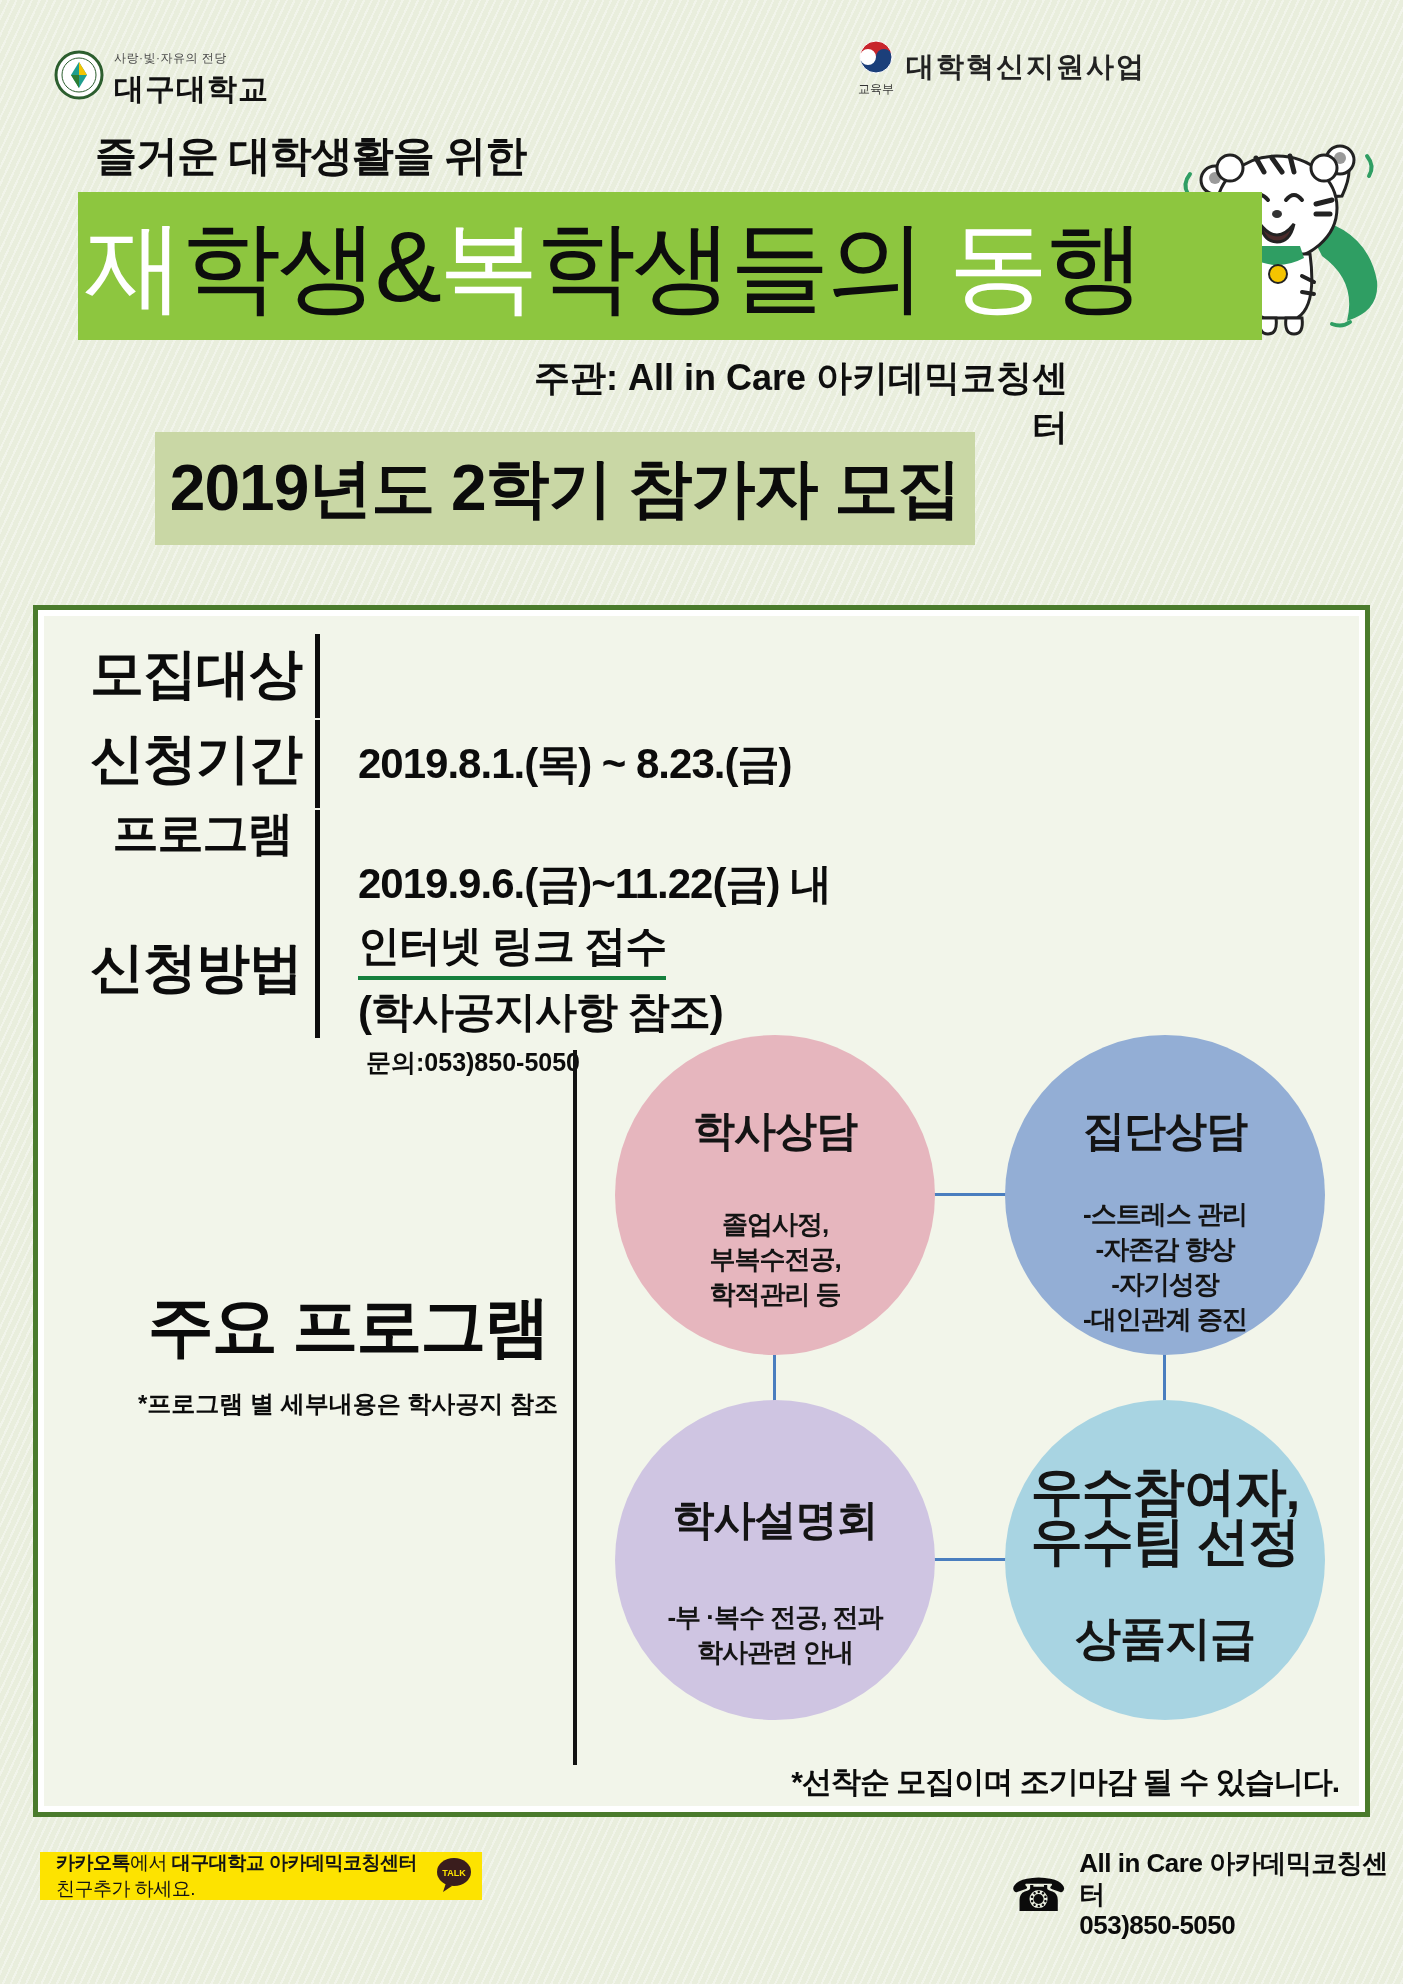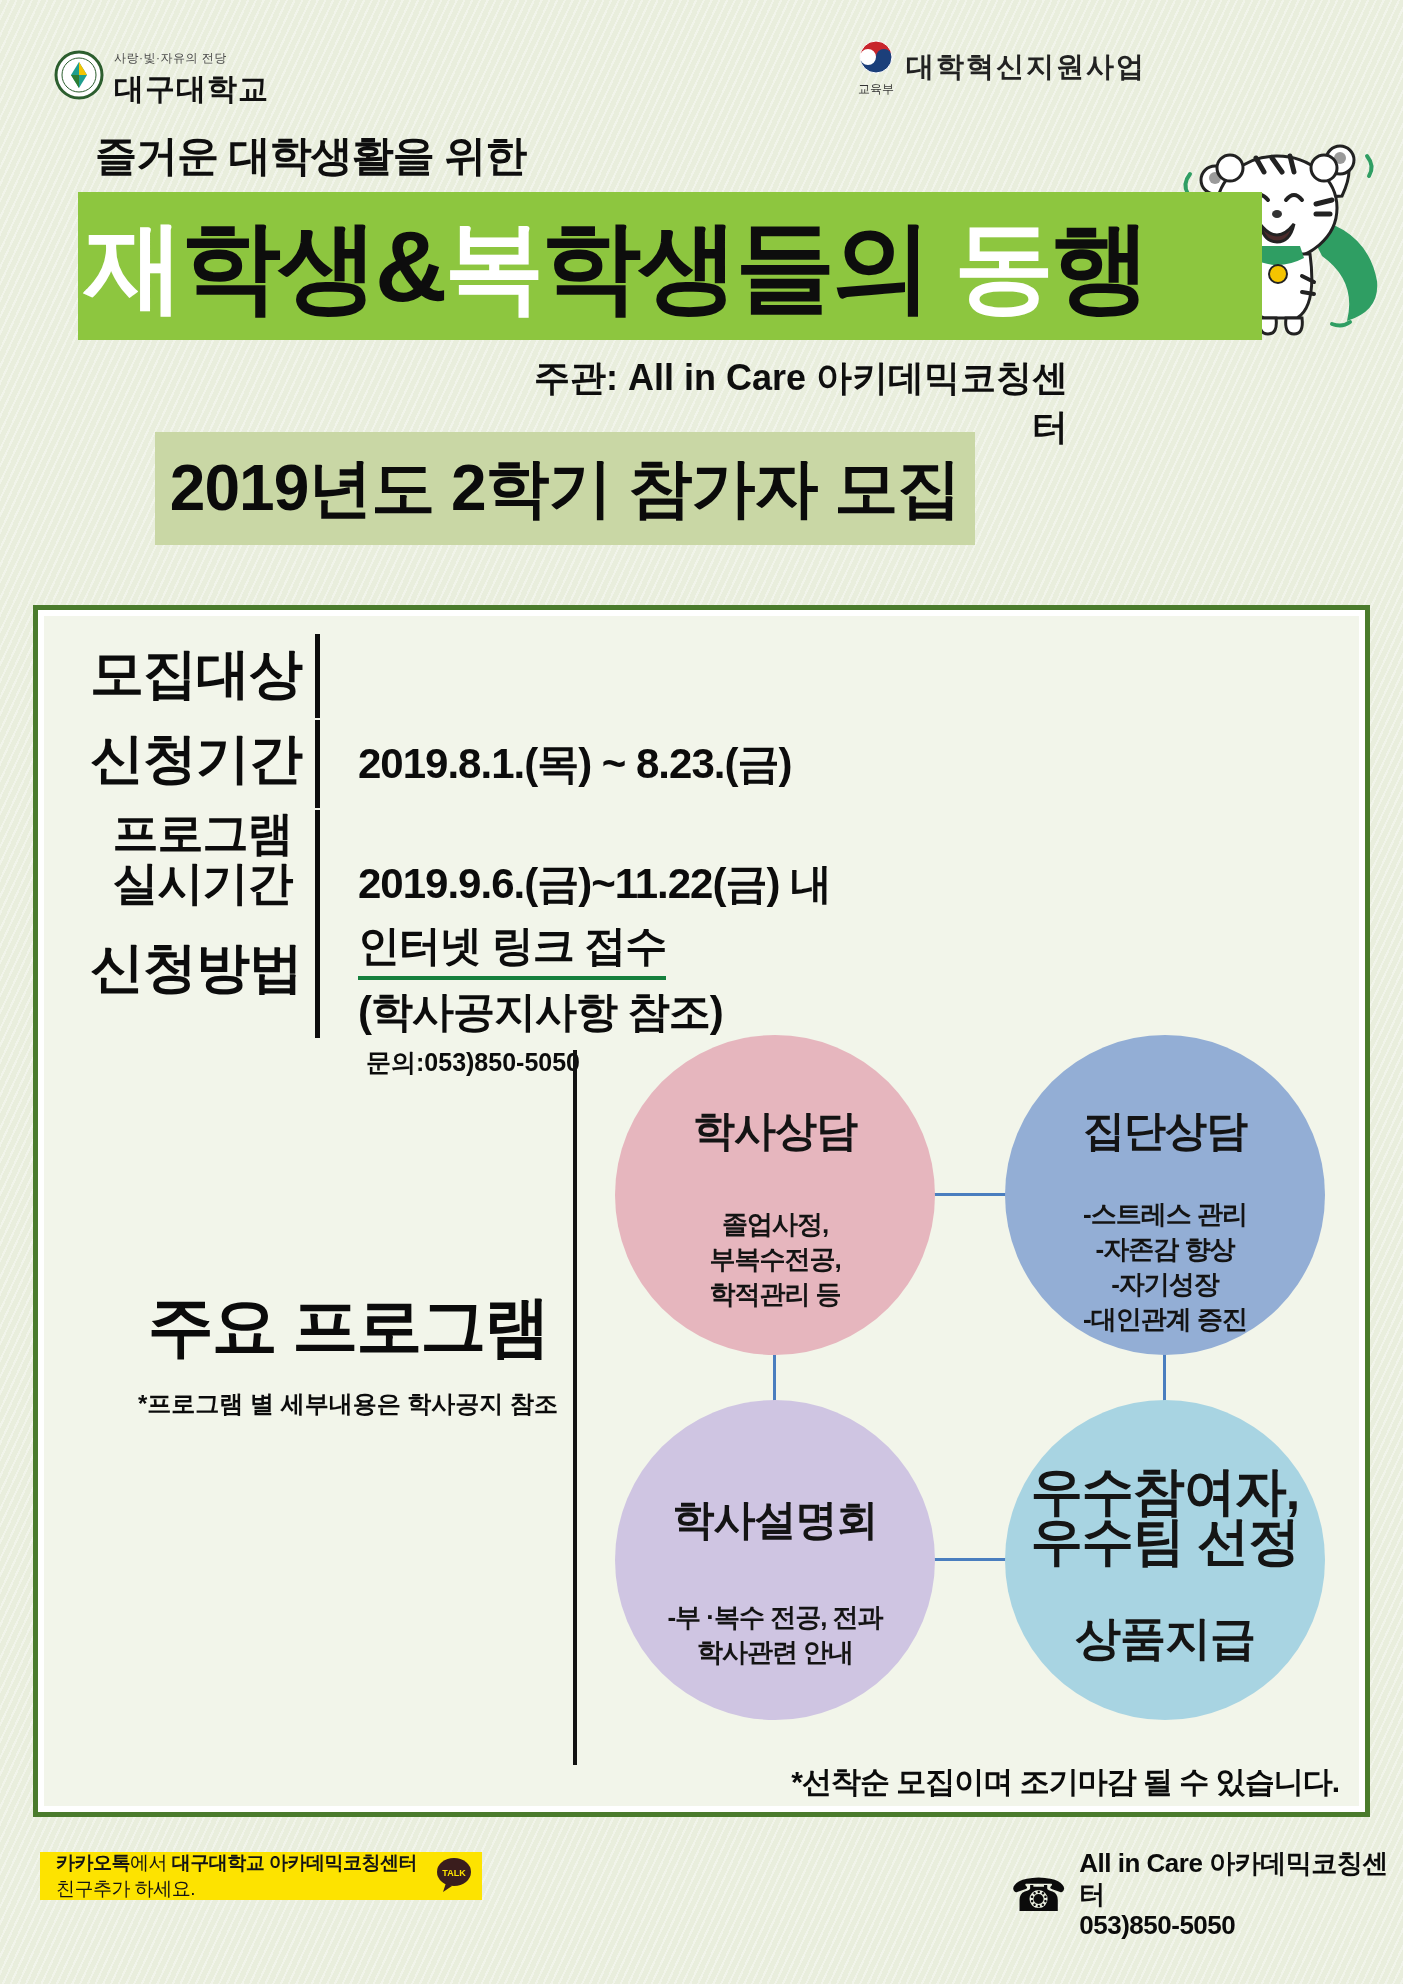--- a/index.html
+++ b/index.html
@@ -15,21 +15,21 @@
   .uni-text .tagline{font-size:12px;color:#4a4a4a;letter-spacing:.5px;}
   .uni-text .uniname{font-size:30px;font-weight:900;color:#111;margin-top:2px;letter-spacing:1px;}
   .ministry{position:absolute;left:858px;top:40px;display:flex;align-items:flex-start;gap:12px;}
   .ministry .mark-wrap{display:flex;flex-direction:column;align-items:center;}
   .ministry .mlabel{font-size:12px;color:#333;margin-top:3px;}
   .ministry .mprog{font-size:28px;color:#222;font-weight:600;letter-spacing:2px;margin-top:8px;}
   .mascot{position:absolute;left:1152px;top:96px;width:250px;height:262px;}
   
   .eyebrow{position:absolute;left:95px;top:128px;font-size:42px;font-weight:900;color:#0e0e0e;letter-spacing:-1px;}
   .hero-bar{position:absolute;left:78px;top:192px;width:1184px;height:148px;background:#8dc63f;}
-  .hero-title{position:absolute;left:84px;top:192px;width:1200px;height:144px;line-height:148px;font-size:100px;font-weight:700;letter-spacing:-3px;white-space:nowrap;}
+  .hero-title{position:absolute;left:84px;top:192px;width:1200px;height:144px;line-height:148px;font-size:100px;font-weight:400;letter-spacing:-3px;white-space:nowrap;}
   .hero-title .tw{color:#ffffff;}
   .hero-title .tb{color:#0d0d0d;}
   .organizer{position:absolute;left:500px;top:354px;width:568px;text-align:right;font-size:36px;font-weight:900;color:#0e0e0e;}
   .recruit-banner{position:absolute;left:155px;top:432px;width:820px;height:113px;background:#c9d7a5;display:flex;align-items:center;justify-content:center;}
   .recruit-banner .rb-text{font-size:64px;font-weight:900;letter-spacing:-1px;color:#0b0b0b;}
   
   .main-box{position:absolute;left:33px;top:605px;width:1337px;height:1212px;background:#f2f5ea;border:5px solid #4a7b2c;box-shadow:inset 0 0 0 6px #ffffff;}
   .row-label{position:absolute;font-weight:900;color:#0c0c0c;letter-spacing:-1px;}
   .lbl-lg{font-size:54px;}
   .pipe{position:absolute;width:5px;background:#0c0c0c;}
@@ -154,21 +154,20 @@
 
     <div class="row-label lbl-lg" style="left:52px;top:28px;">모집대상</div>
     <div class="pipe" style="left:277px;top:24px;height:84px;"></div>
 
     <div class="row-label lbl-lg" style="left:52px;top:113px;">신청기간</div>
     <div class="pipe" style="left:277px;top:110px;height:88px;"></div>
     <div class="val val-lg" style="left:320px;top:126px;">2019.8.1.(목) ~ 8.23.(금)</div>
 
     <div class="lbl-2line" style="top:198px;">
       <div>프로그램</div>
-      <div>실시기간</div>
     </div>
     <div class="pipe" style="left:277px;top:200px;height:126px;"></div>
     <div class="val val-lg" style="left:320px;top:246px;">2019.9.6.(금)~11.22(금) 내</div>
 
     <div class="row-label lbl-lg" style="left:52px;top:322px;">신청방법</div>
     <div class="pipe" style="left:277px;top:316px;height:112px;"></div>
     <div class="val val-lg" style="left:320px;top:308px;">
       <div><span class="link-line">인터넷 링크 접수</span></div>
       <div style="margin-top:4px;">(학사공지사항 참조)</div>
       <div class="contact-line">문의:053)850-5050</div>

